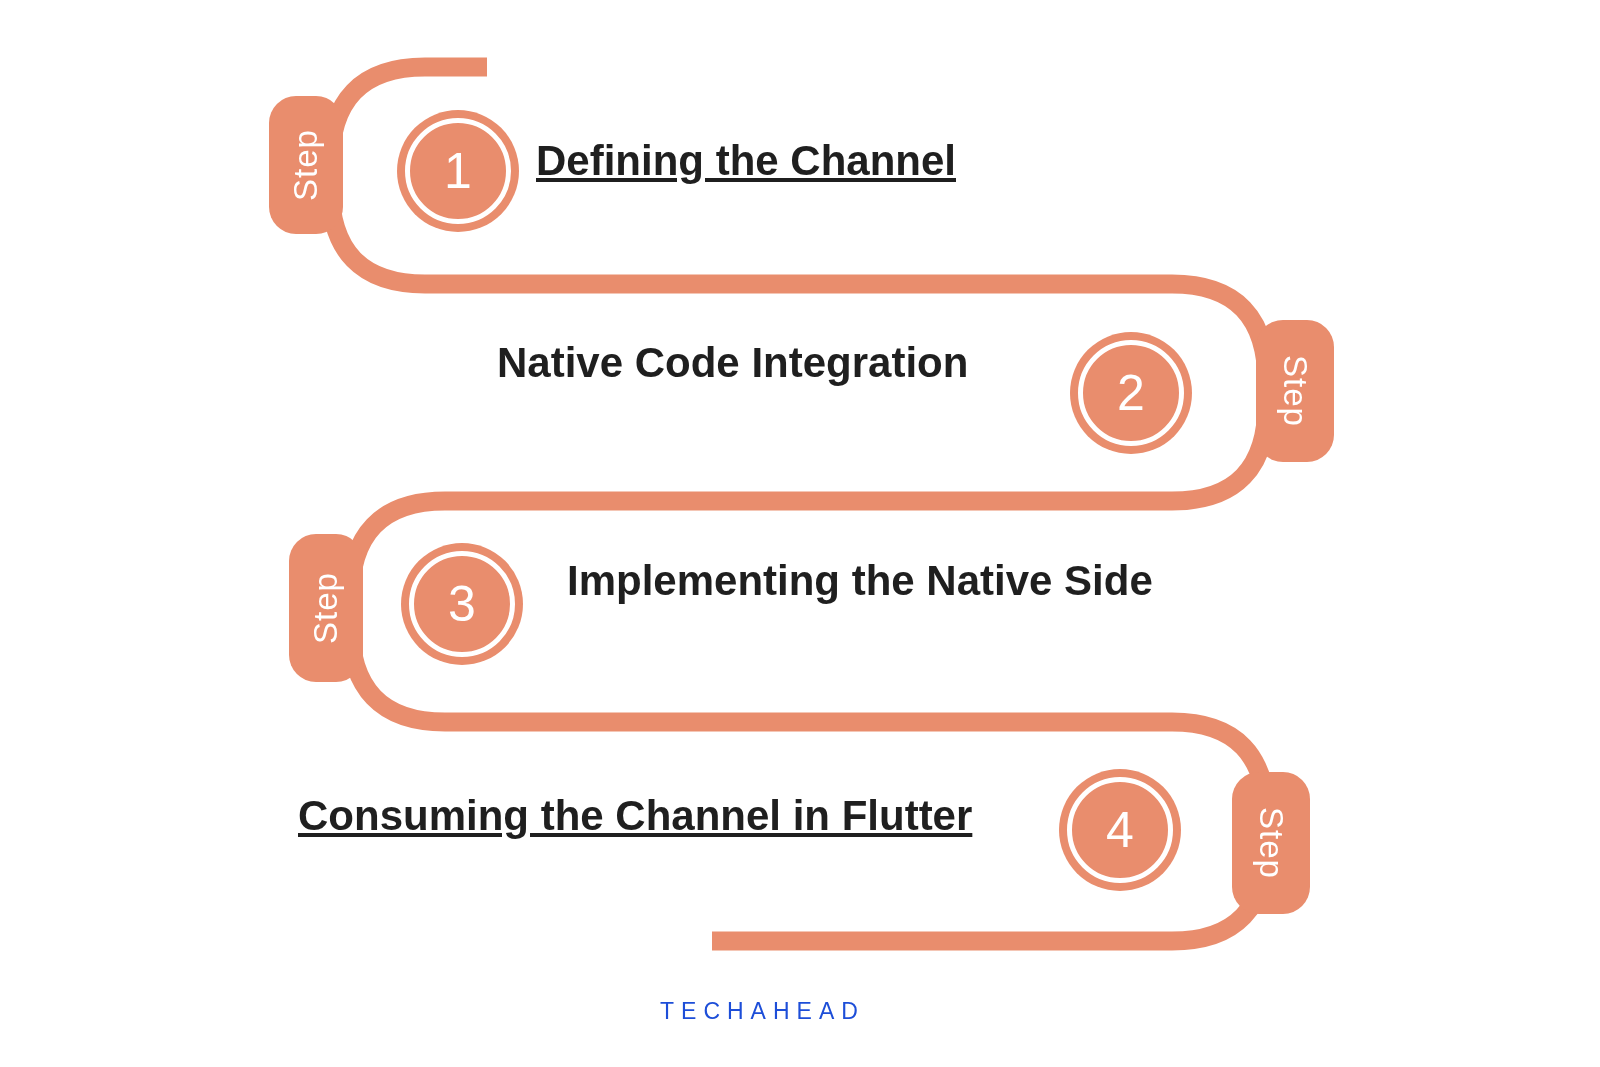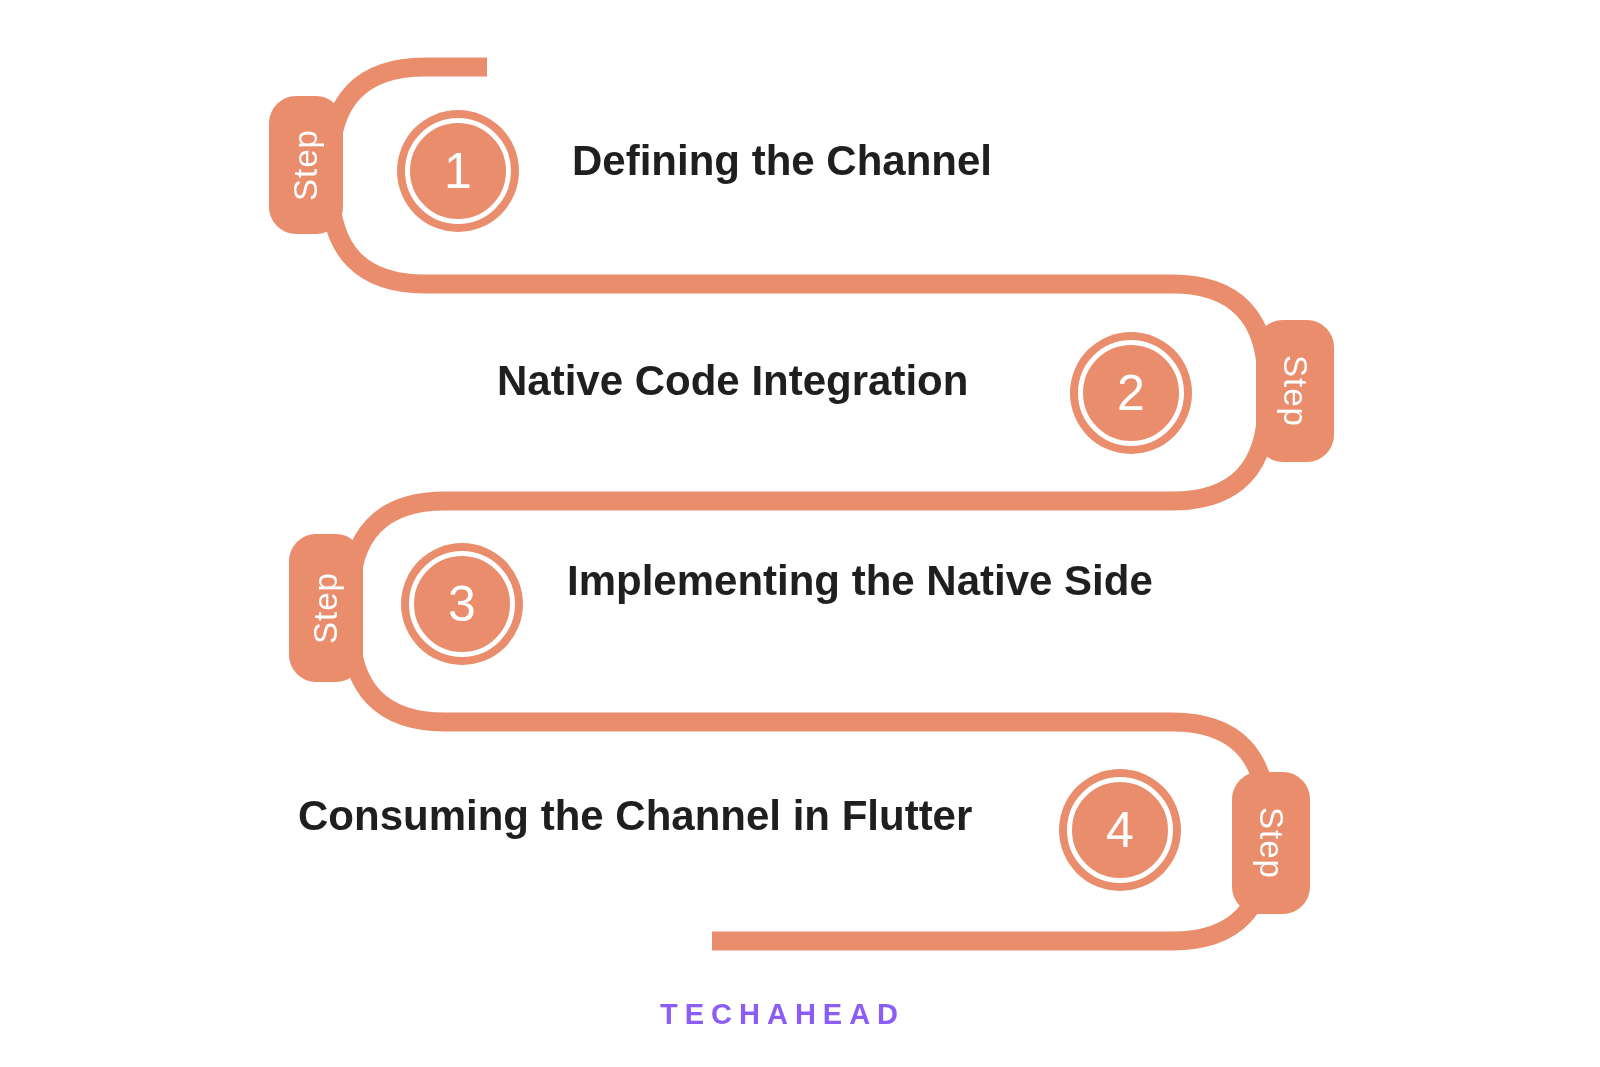--- a/index.html
+++ b/index.html
@@ -59,32 +59,32 @@
 
   
   .title{
     position:absolute;
     color:#1f1f1f;
     font-size:42px;
     font-weight:600;
     line-height:1;
     white-space:nowrap;
   }
-  .title1{left:572px;top:140px;}
-  .title2{left:497px;top:360px;}
+  .title1{left:536px;top:140px;text-decoration:underline;}
+  .title2{left:497px;top:342px;}
   .title3{left:567px;top:560px;}
-  .title4{left:298px;top:795px;}
+  .title4{left:298px;top:795px;text-decoration:underline;}
 
   
   .brand{
     position:absolute;
     left:660px;top:998px;
-    color:#8b5cf6;
-    font-size:29px;
-    font-weight:700;
+    color:#1d4ed8;
+    font-size:23px;
+    font-weight:400;
     letter-spacing:7px;
     white-space:nowrap;
   }
 </style>
 </head>
 <body>
 
 <div class="canvas">
 
   <svg class="flow-svg" width="1600" height="1067" viewBox="0 0 1600 1067" aria-hidden="true">

